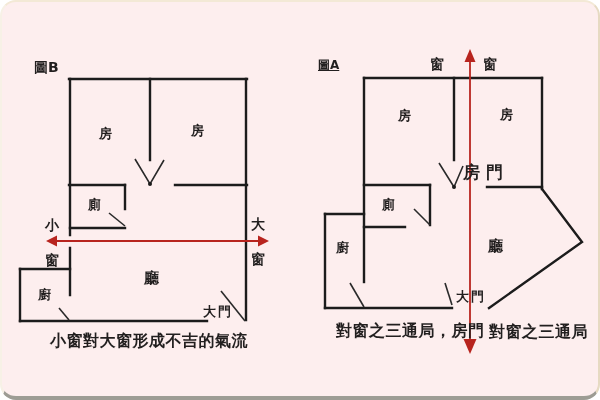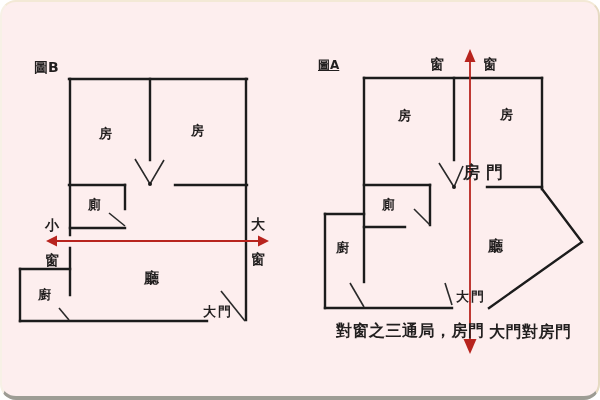--- a/index.html
+++ b/index.html
@@ -91,27 +91,28 @@
   <div class="lbl" style="left:97px;top:125px;font-size:13px;">房</div>
   <div class="lbl" style="left:189px;top:122px;font-size:13px;">房</div>
   <div class="lbl" style="left:86px;top:196px;font-size:13px;">廁</div>
   <div class="lbl" style="left:142px;top:268px;font-size:15px;">廳</div>
   <div class="lbl" style="left:36px;top:286px;font-size:13px;">廚</div>
   <div class="lbl vwin" style="left:43px;top:206px;font-size:14px;">小
 窗</div>
   <div class="lbl vwin" style="left:249px;top:205px;font-size:14px;">大
 窗</div>
   <div class="lbl" style="left:201px;top:303px;font-size:13px;letter-spacing:2px;">大門</div>
+  <div class="lbl cap" style="left:48px;top:330px;font-size:16px;">小窗對大窗形成不吉的氣流</div>
 
   <div class="lbl" style="left:316px;top:57px;font-size:12px;text-decoration:underline;">圖A</div>
   <div class="lbl" style="left:428px;top:54px;font-size:14px;">窗</div>
   <div class="lbl" style="left:481px;top:54px;font-size:14px;">窗</div>
   <div class="lbl" style="left:396px;top:107px;font-size:13px;">房</div>
   <div class="lbl" style="left:498px;top:106px;font-size:13px;">房</div>
   <div class="lbl" style="left:461px;top:161px;font-size:17px;">房 門</div>
   <div class="lbl" style="left:380px;top:196px;font-size:13px;">廁</div>
   <div class="lbl" style="left:334px;top:239px;font-size:13px;">廚</div>
   <div class="lbl" style="left:486px;top:236px;font-size:15px;">廳</div>
   <div class="lbl" style="left:454px;top:288px;font-size:13px;letter-spacing:2px;">大門</div>
   <div class="lbl cap" style="left:334px;top:320px;font-size:16px;">對窗之三通局，房門</div>
-  <div class="lbl cap" style="left:487px;top:321px;font-size:16px;">大門對房門</div>
+  <div class="lbl cap" style="left:487px;top:321px;font-size:16px;">對窗之三通局</div>
 
 </div>
 
 </body></html>

